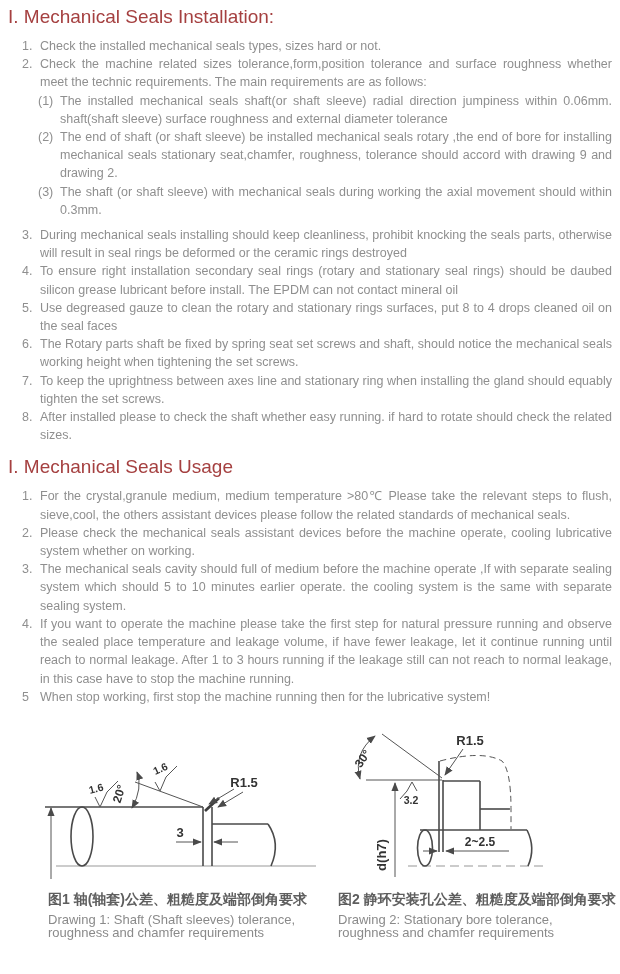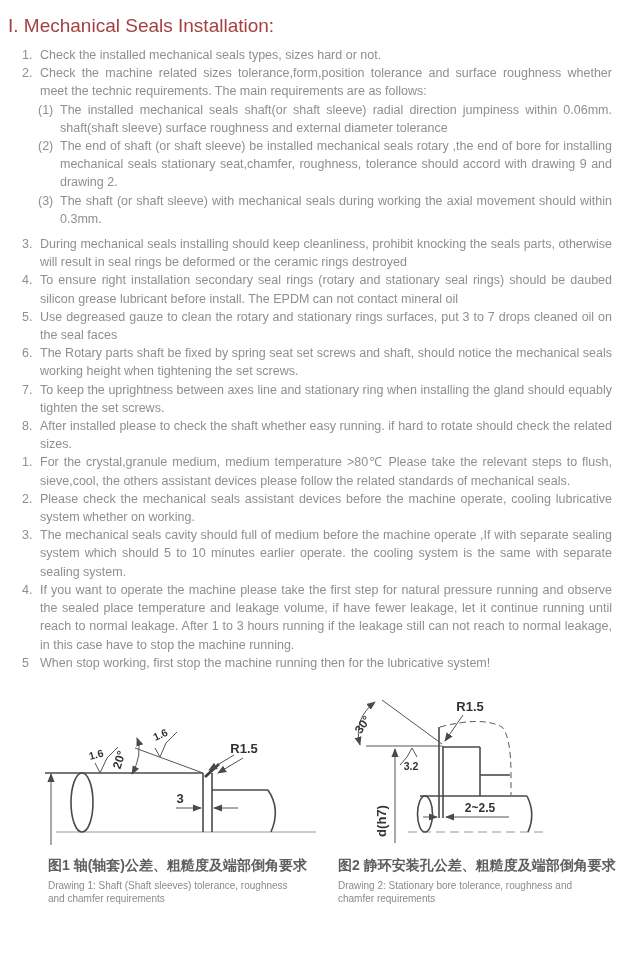--- a/index.html
+++ b/index.html
@@ -1,32 +1,32 @@
 <!DOCTYPE html>
 <html><head>
 <meta charset="utf-8">
 <style>
   html,body{margin:0;padding:0;}
   body{width:620px;height:974px;background:#ffffff;overflow:hidden;
        font-family:"Liberation Sans", sans-serif;}
-  .page{padding:14px 8px 0 8px;}
+  .page{padding:5px 8px 0 8px;}
   h1.sec{color:#a54040;font-size:19px;font-weight:400;margin:0 0 9px 0;line-height:23px;}
   h1.sec2{margin-top:11px;}
   .list{margin-left:14px;color:#8f8f8f;font-size:12.5px;line-height:18.2px;}
   .item{display:flex;}
   .item .num{flex:0 0 15px;white-space:nowrap;}
   .item .txt{flex:1;text-align:justify;padding-left:3px;}
   .item.sub{margin-left:16px;}
   .item.sub .num{flex:0 0 19px;}
   .item.mt{margin-top:7px;}
   .figures{display:flex;gap:10px;padding-left:22px;margin-top:13px;}
   figure{margin:0;width:290px;}
   .fig-svg{display:block;}
   .cap-zh{font-size:14px;font-weight:bold;color:#5e5e5e;margin:2px 0 4px 0;}
-  .cap-en{font-size:10px;color:#8a8a8a;line-height:13px;max-width:258px;}
+  .cap-en{font-size:13px;color:#8a8a8a;line-height:13px;max-width:258px;}
   .cap1{padding-left:18px;}
   .cap2{padding-left:8px;}
   svg text{font-family:"Liberation Sans", sans-serif;fill:#333;font-weight:bold;}
   .ln{stroke:#4a4a4a;stroke-width:1.6;fill:none;}
   .thin{stroke:#555;stroke-width:1;fill:none;}
   .cl{stroke:#bbbbbb;stroke-width:1.3;fill:none;}
   .thick{stroke:#3d3d3d;stroke-width:2.8;fill:none;}
 </style>
 </head>
 <body>
@@ -59,36 +59,37 @@
     <div class="item mt">
       <span class="num">3.</span>
       <span class="txt">During mechanical seals installing should keep cleanliness, prohibit knocking the seals parts, otherwise will result in seal rings be deformed or the ceramic rings destroyed</span>
     </div>
     <div class="item">
       <span class="num">4.</span>
       <span class="txt">To ensure right installation secondary seal rings (rotary and stationary seal rings) should be daubed silicon grease lubricant before install. The EPDM can not contact mineral oil</span>
     </div>
     <div class="item">
       <span class="num">5.</span>
-      <span class="txt">Use degreased gauze to  clean the rotary and stationary rings surfaces, put 3 to 7 drops cleaned oil on the seal faces</span>
+      <span class="txt">Use degreased gauze to  clean the rotary and stationary rings surfaces, put 8 to 4 drops cleaned oil on the seal faces</span>
     </div>
     <div class="item">
       <span class="num">6.</span>
       <span class="txt">The Rotary parts shaft be fixed by spring seat set screws and shaft, should notice the mechanical seals working height when tightening the set screws.</span>
     </div>
     <div class="item">
       <span class="num">7.</span>
       <span class="txt">To keep the uprightness between axes line and stationary ring when installing the gland should equably tighten the set screws.</span>
     </div>
     <div class="item">
       <span class="num">8.</span>
       <span class="txt">After installed please to  check the shaft whether easy running. if hard to rotate should check the related sizes.</span>
     </div>
   </div>
 
+  <h1 class="sec sec2">I. Mechanical Seals Usage</h1>
 
   <div class="list">
     <div class="item">
       <span class="num">1.</span>
       <span class="txt">For the crystal,granule medium, medium temperature &gt;80℃ Please take the relevant steps to flush, sieve,cool, the others assistant devices please follow the related standards of mechanical seals.</span>
     </div>
     <div class="item">
       <span class="num">2.</span>
       <span class="txt">Please check the mechanical seals assistant devices before the machine operate, cooling lubricative system  whether on working.</span>
     </div>

